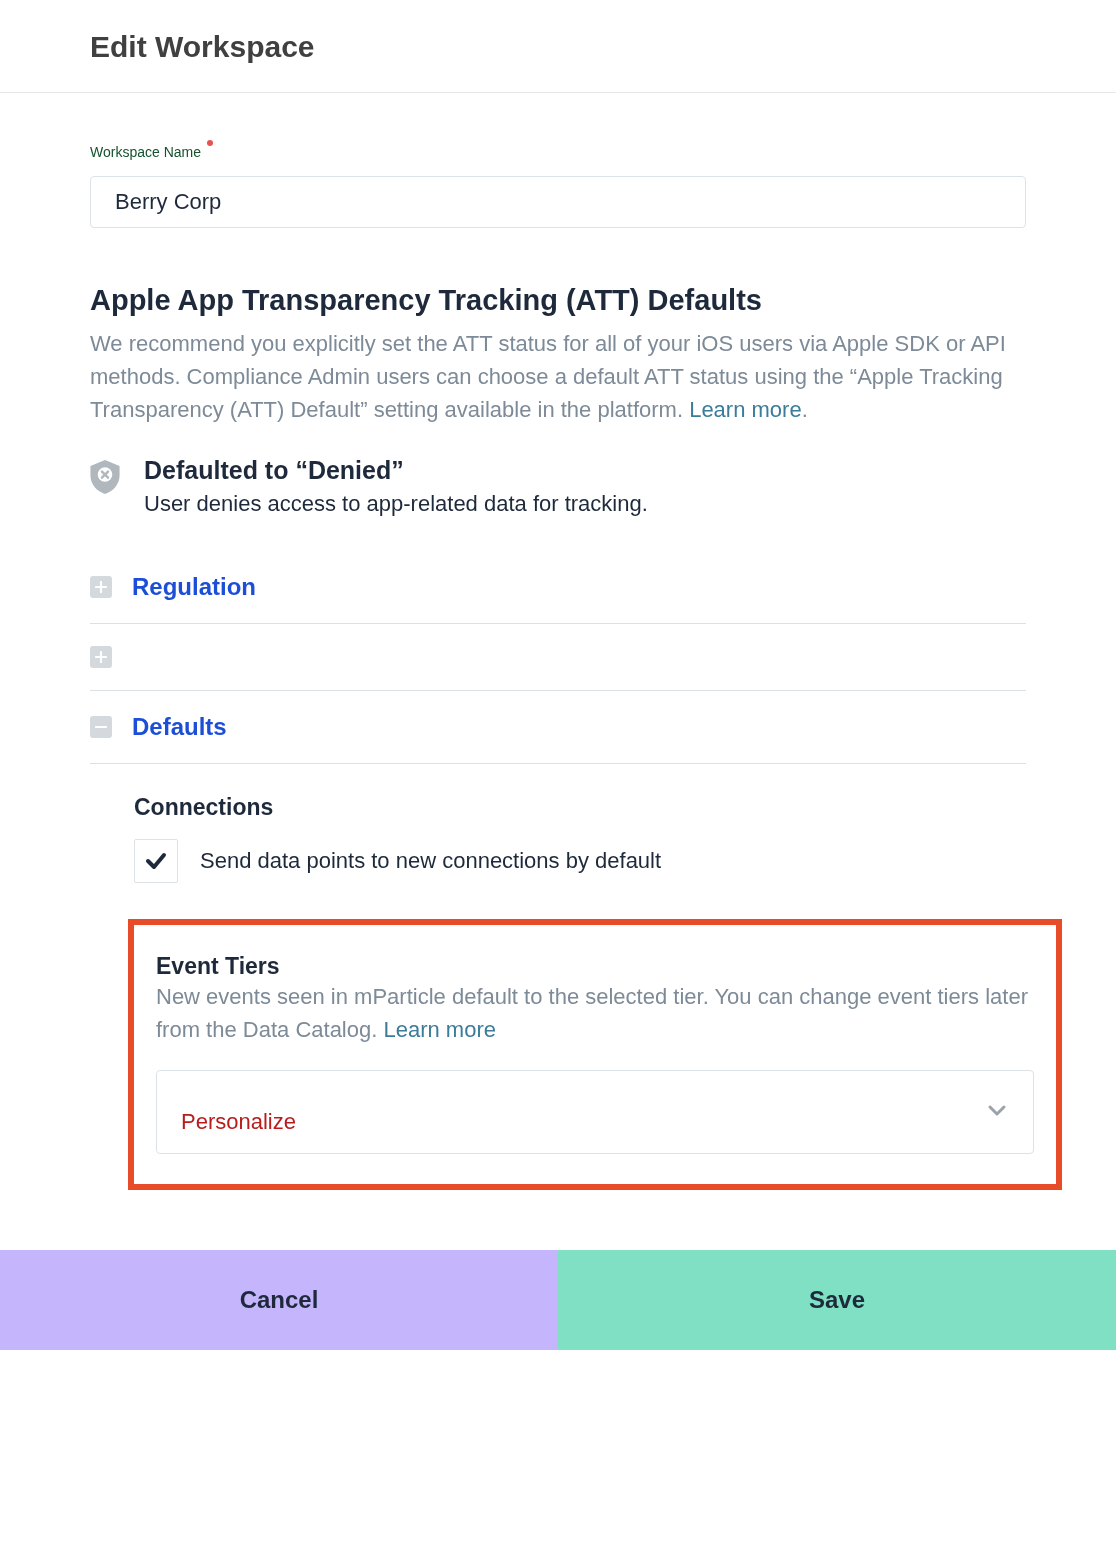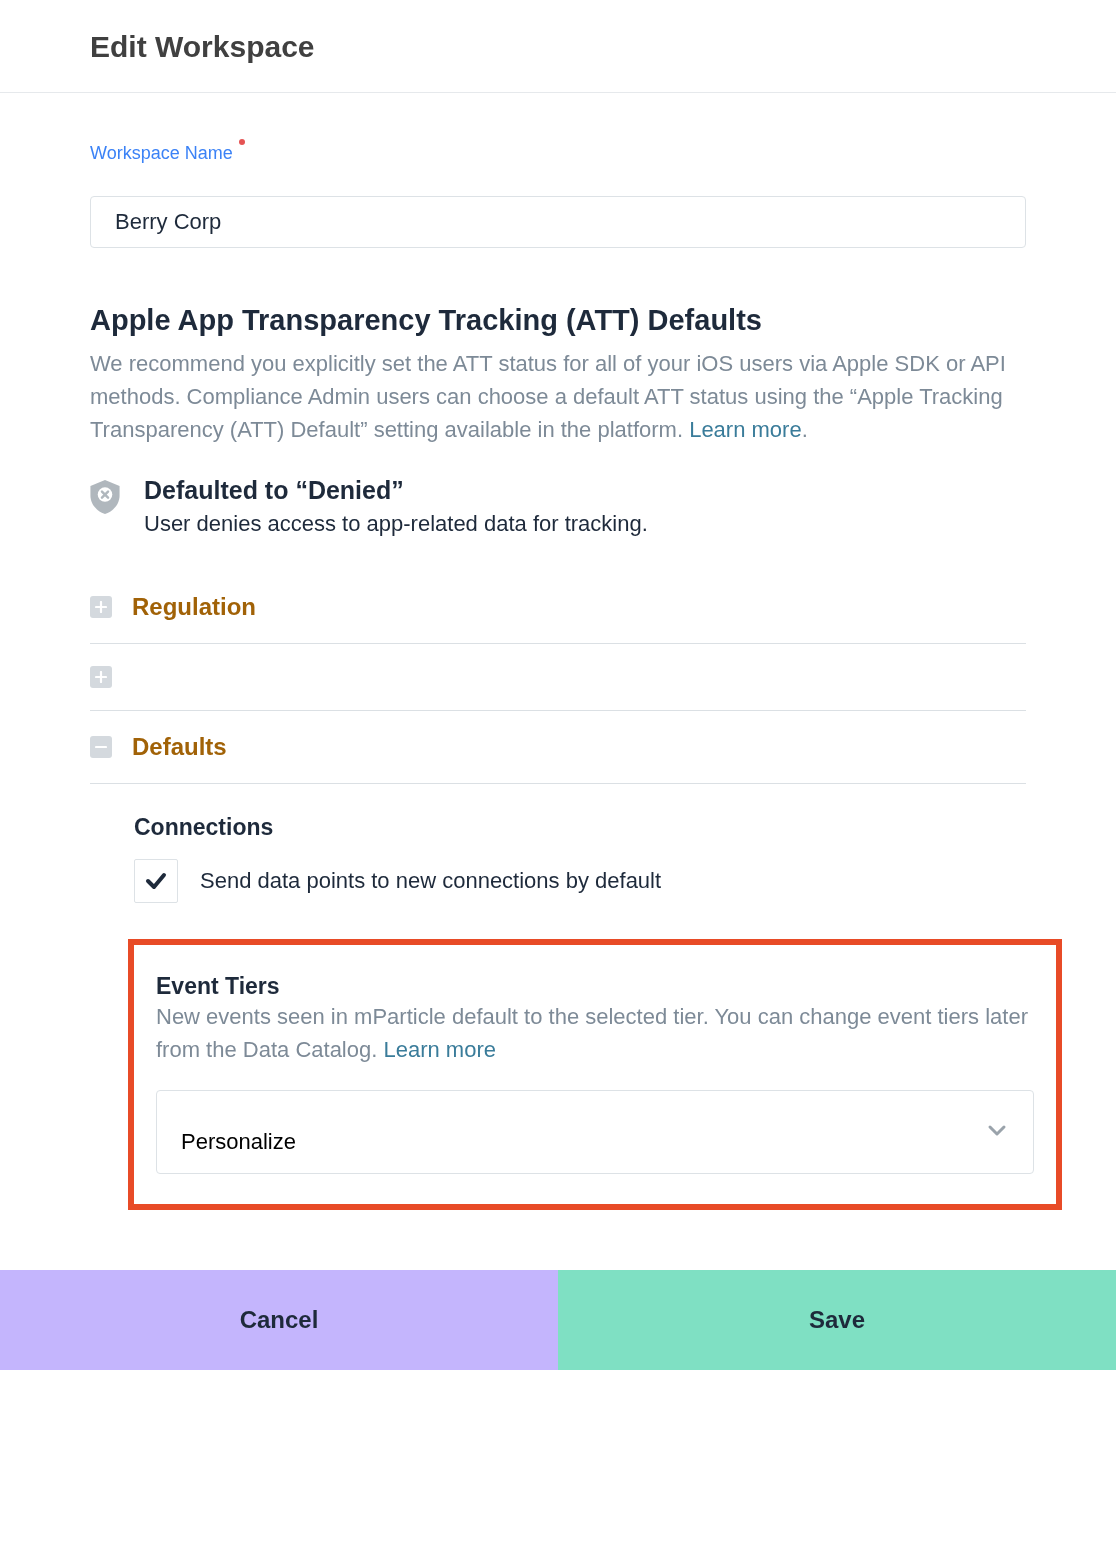--- a/index.html
+++ b/index.html
@@ -15,25 +15,25 @@
     }
     .header h1 {
       font-size: 30px;
       font-weight: 700;
       color: #404040;
     }
     .content {
       padding: 50px 90px 60px 90px;
     }
     .field-label {
-      font-size: 18px;
-      color: #3b82f6;
+      font-size: 14px;
+      color: #14532d;
       display: inline-block;
       position: relative;
-      margin-bottom: 32px;
+      margin-bottom: 16px;
     }
     .required-dot {
       position: absolute;
       top: -4px;
       right: -12px;
       width: 6px;
       height: 6px;
       border-radius: 50%;
       background: #e55353;
     }
@@ -105,21 +105,21 @@
       display: flex;
       align-items: center;
       justify-content: center;
       color: #fff;
       flex-shrink: 0;
     }
     .plus-box svg, .minus-box svg { display:block; }
     .accordion-label {
       font-size: 24px;
       font-weight: 700;
-      color: #a16207;
+      color: #1d4ed8;
     }
     .sub-section {
       padding: 30px 0 0 44px;
     }
     .sub-heading {
       font-size: 23px;
       font-weight: 700;
       color: #1e2a3b;
     }
     .checkbox-row {
@@ -162,21 +162,21 @@
       border: 1px solid #dde2e6;
       border-radius: 4px;
       padding: 18px 24px;
       display: flex;
       justify-content: space-between;
       align-items: center;
       cursor: pointer;
     }
     .select-value {
       font-size: 22px;
-      color: #000000;
+      color: #b91c1c;
       margin-top: 20px;
     }
     .footer {
       display: flex;
       width: 100%;
     }
     .footer-btn {
       flex: 1;
       text-align: center;
       padding: 36px 0;

